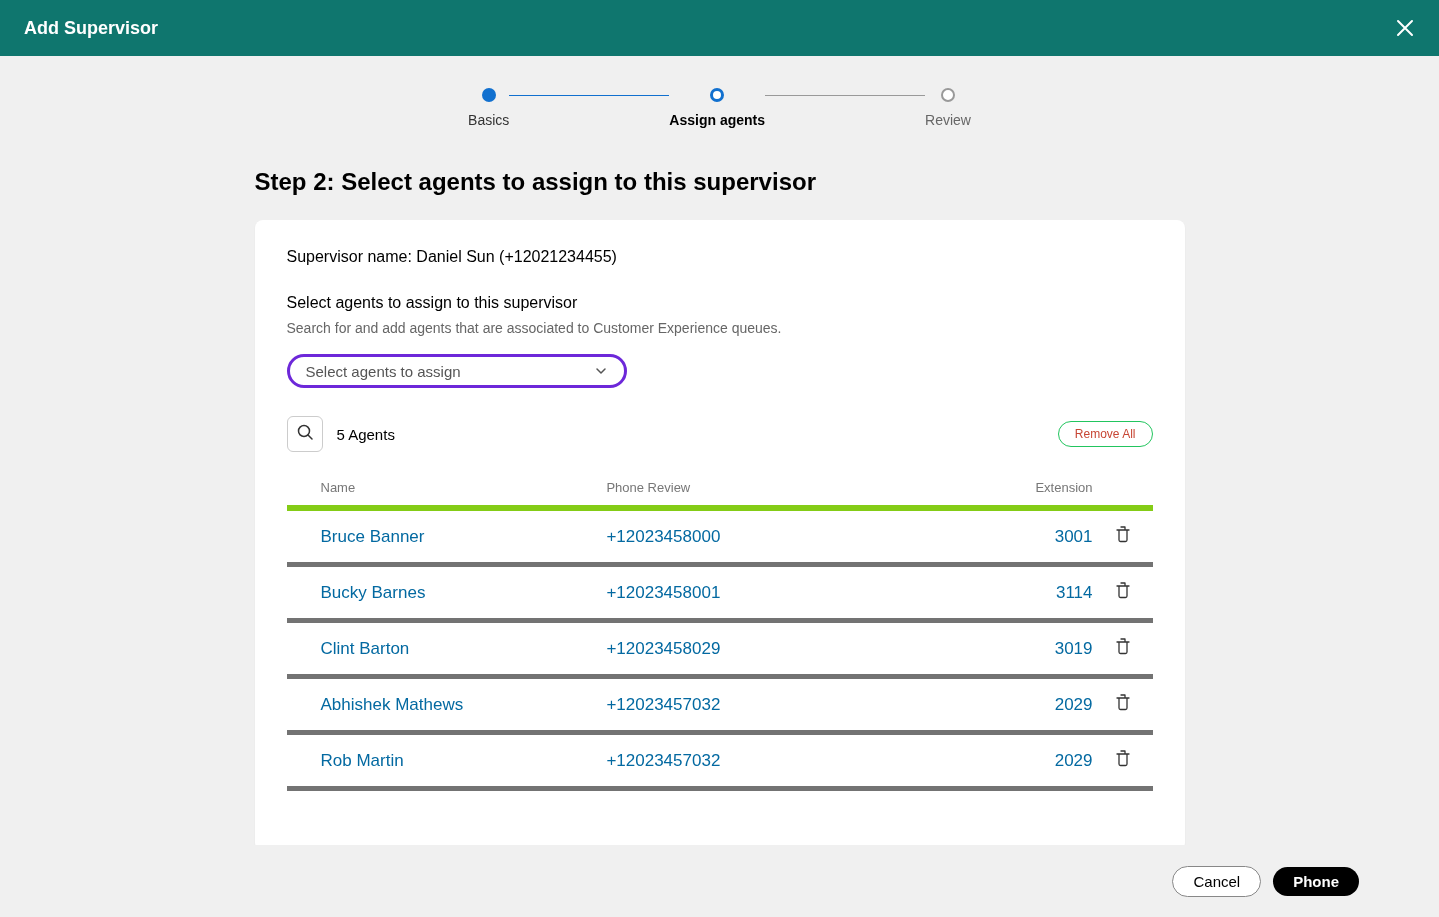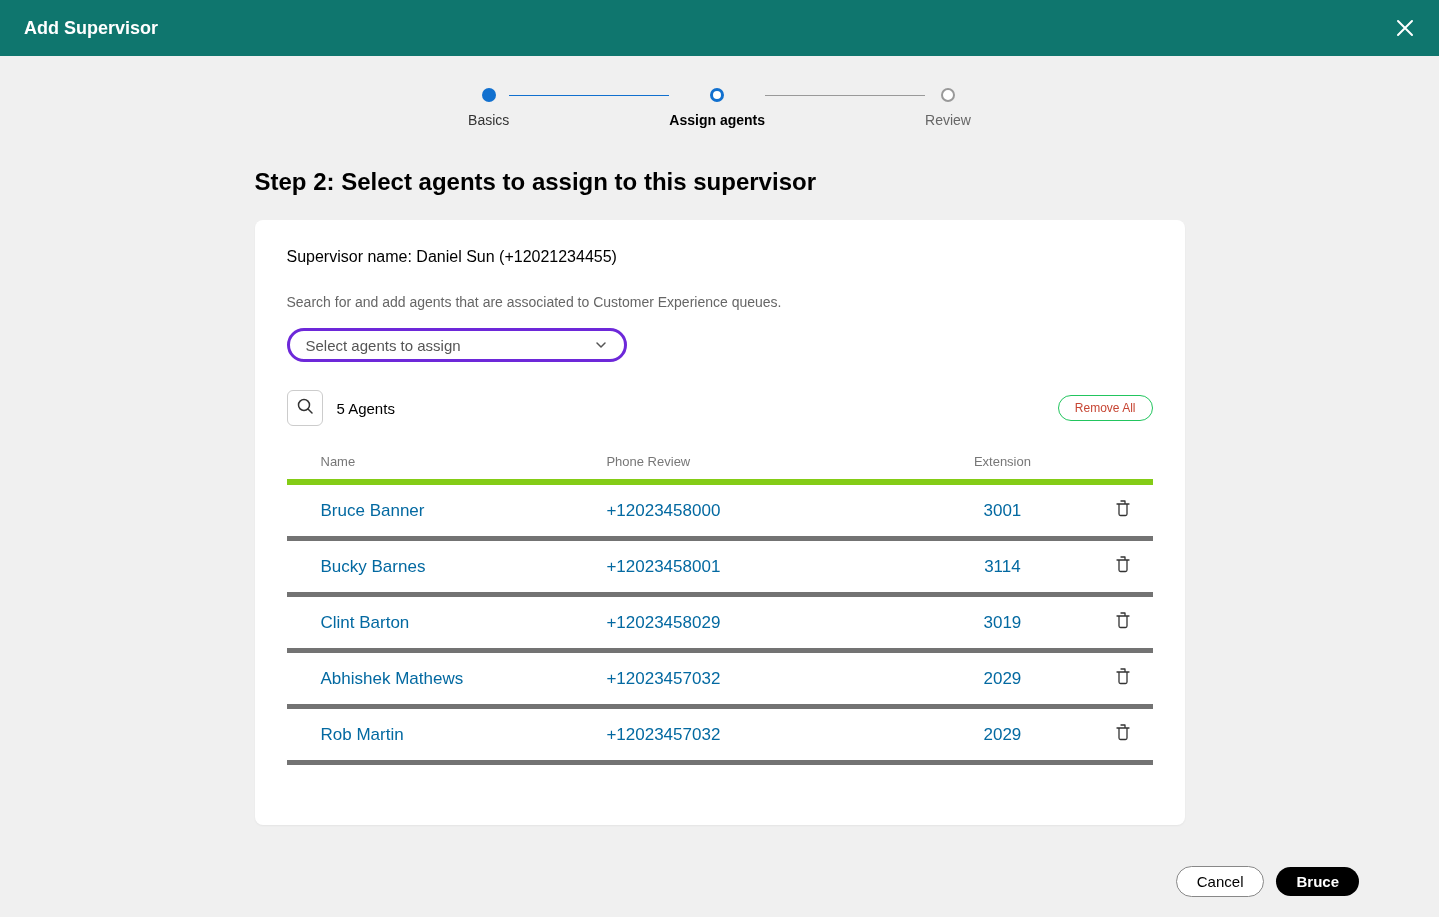--- a/index.html
+++ b/index.html
@@ -189,21 +189,21 @@
     .table-row {
       display: grid;
       grid-template-columns: 34px 1fr 1fr 0.7fr 60px;
       align-items: center;
       padding: 14px 0;
       border-bottom: 5px solid #737373;
       font-size: 17px;
       color: #0369a1;
     }
     .td-ext {
-      text-align: center;
+      text-align: right;
       padding-left: 20px;
     }
     .td-delete {
       display: flex;
       justify-content: center;
       cursor: pointer;
     }
     .footer {
       position: absolute;
       bottom: 0;
@@ -264,20 +264,21 @@
       <div class="step-circle empty"></div>
       <div class="step-label inactive">Review</div>
     </div>
   </div>
 
   <div class="main-container">
     <h1 class="step-heading">Step 2: Select agents to assign to this supervisor</h1>
 
     <div class="card">
       <div class="supervisor-line">Supervisor name: Daniel Sun (+12021234455)</div>
+      <div class="section-title">Select agents to assign to this supervisor</div>
       <div class="section-desc">Search for and add agents that are associated to Customer Experience queues.</div>
 
       <div class="select-dropdown">
         <span>Select agents to assign</span>
         <span class="chevron-down">
           <svg width="14" height="14" viewBox="0 0 14 14" fill="none">
             <path d="M3 5 L7 9 L11 5" stroke="#555" stroke-width="1.5" stroke-linecap="round" stroke-linejoin="round"></path>
           </svg>
         </span>
       </div>
@@ -362,14 +363,14 @@
               </div>
             </div>
           </div>
       </div>
     </div>
   </div>
 </div>
 
 <div class="footer">
   <button class="btn-cancel">Cancel</button>
-  <button class="btn-next">Bruce</button>
+  <button class="btn-next">Phone</button>
 </div>
 
 </body></html>

